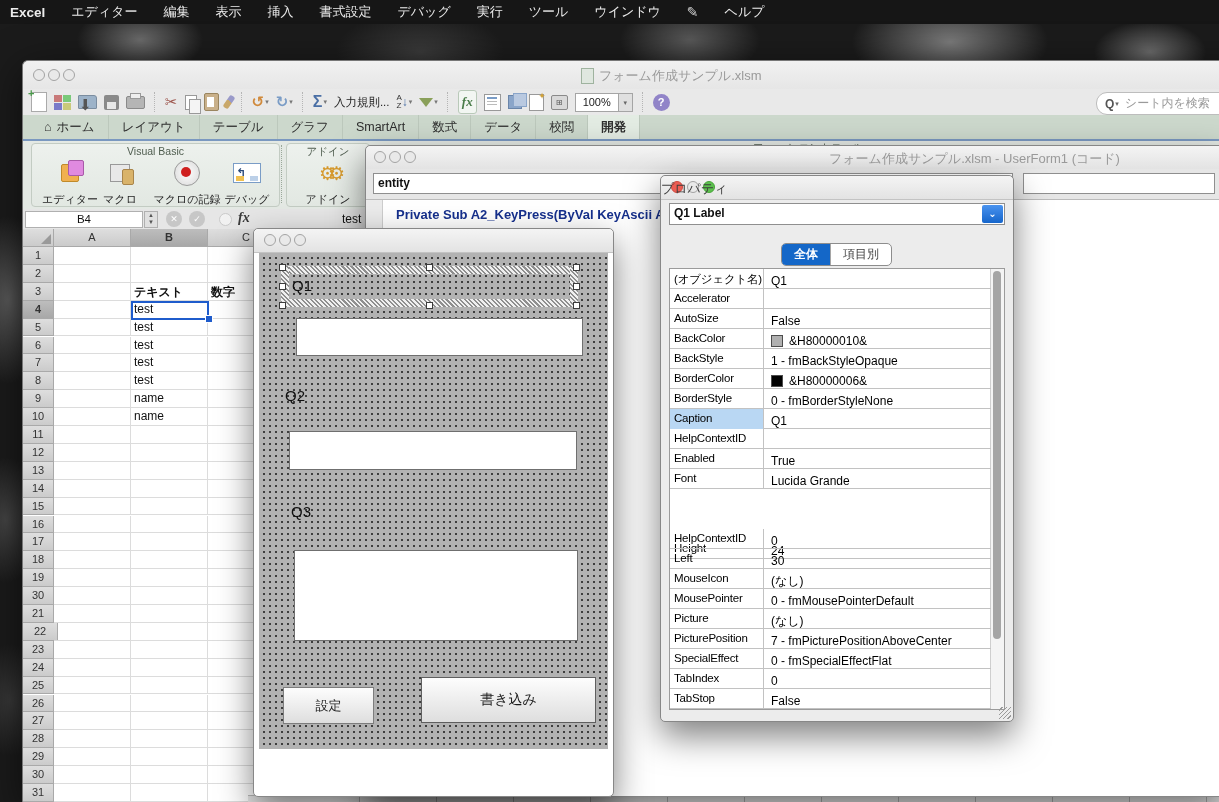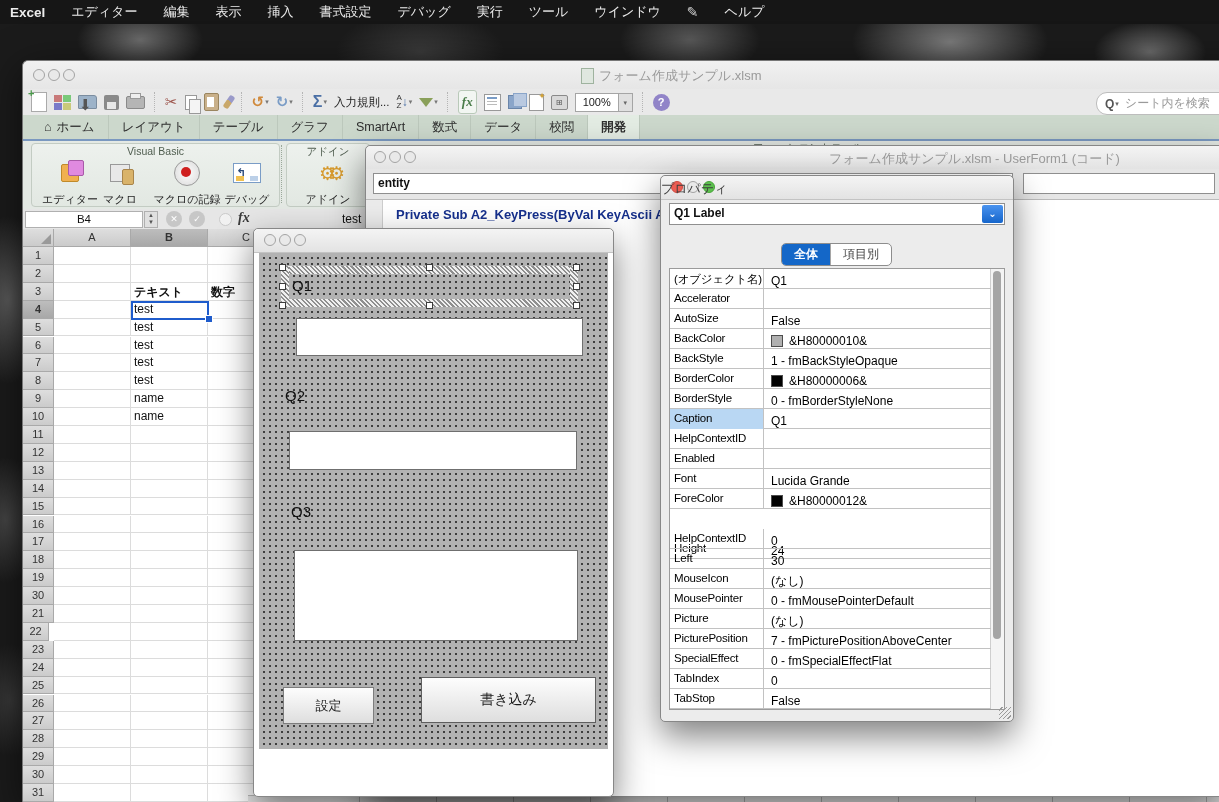--- a/index.html
+++ b/index.html
@@ -418,21 +418,21 @@
       <div class="rhead" style="left: 0px; top: 358.1px; width: 31px; height: 17.9px; line-height: 17.9px;">30</div>
       <div class="cell" style="left: 31px; top: 358.1px; width: 77px; height: 17.9px;"></div>
       <div class="cell" style="left: 108px; top: 358.1px; width: 77px; height: 17.9px;"></div>
       <div class="cell" style="left: 185px; top: 358.1px; width: 77px; height: 17.9px;"></div>
       <div class="cell" style="left: 262px; top: 358.1px; width: 77px; height: 17.9px;"></div>
       <div class="rhead" style="left: 0px; top: 376px; width: 31px; height: 17.9px; line-height: 17.9px;">21</div>
       <div class="cell" style="left: 31px; top: 376px; width: 77px; height: 17.9px;"></div>
       <div class="cell" style="left: 108px; top: 376px; width: 77px; height: 17.9px;"></div>
       <div class="cell" style="left: 185px; top: 376px; width: 77px; height: 17.9px;"></div>
       <div class="cell" style="left: 262px; top: 376px; width: 77px; height: 17.9px;"></div>
-      <div class="rhead" style="left: 0px; top: 393.9px; width: 26px; height: 17.9px; line-height: 17.9px;">22</div>
+      <div class="rhead" style="left: 0px; top: 393.9px; width: 35px; height: 17.9px; line-height: 17.9px;">22</div>
       <div class="cell" style="left: 31px; top: 393.9px; width: 77px; height: 17.9px;"></div>
       <div class="cell" style="left: 108px; top: 393.9px; width: 77px; height: 17.9px;"></div>
       <div class="cell" style="left: 185px; top: 393.9px; width: 77px; height: 17.9px;"></div>
       <div class="cell" style="left: 262px; top: 393.9px; width: 77px; height: 17.9px;"></div>
       <div class="rhead" style="left: 0px; top: 411.8px; width: 31px; height: 17.9px; line-height: 17.9px;">23</div>
       <div class="cell" style="left: 31px; top: 411.8px; width: 77px; height: 17.9px;"></div>
       <div class="cell" style="left: 108px; top: 411.8px; width: 77px; height: 17.9px;"></div>
       <div class="cell" style="left: 185px; top: 411.8px; width: 77px; height: 17.9px;"></div>
       <div class="cell" style="left: 262px; top: 411.8px; width: 77px; height: 17.9px;"></div>
       <div class="rhead" style="left: 0px; top: 429.7px; width: 31px; height: 17.9px; line-height: 17.9px;">24</div>
@@ -602,34 +602,30 @@
         </div>
       </div>
       <div class="prow" style="top: 160px;">
         <div class="pname">HelpContextID</div>
         <div class="pval">
           <span></span>
         </div>
       </div>
       <div class="prow" style="top: 180px;">
         <div class="pname">Enabled</div>
+        <div class="pval">
+          <span>True</span>
+        </div>
       </div>
       <div class="prow" style="top: 200px;">
         <div class="pname">Font</div>
         <div class="pval">
           <span>Lucida Grande</span>
         </div>
       </div>
-      <div class="prow" style="top: 220px;">
-        <div class="pname">ForeColor</div>
-        <div class="pval">
-          <span class="swatch" style="background: rgb(0, 0, 0);"></span>
-          <span>&amp;H80000012&amp;</span>
-        </div>
-      </div>
       <div class="prow" style="top: 240px; margin-top: 30px;">
         <div class="pname">Height</div>
         <div class="pval">
           <span>24</span>
         </div>
       </div>
       <div class="prow" style="top: 260px;">
         <div class="pname">HelpContextID</div>
         <div class="pval">
           <span>0</span>

